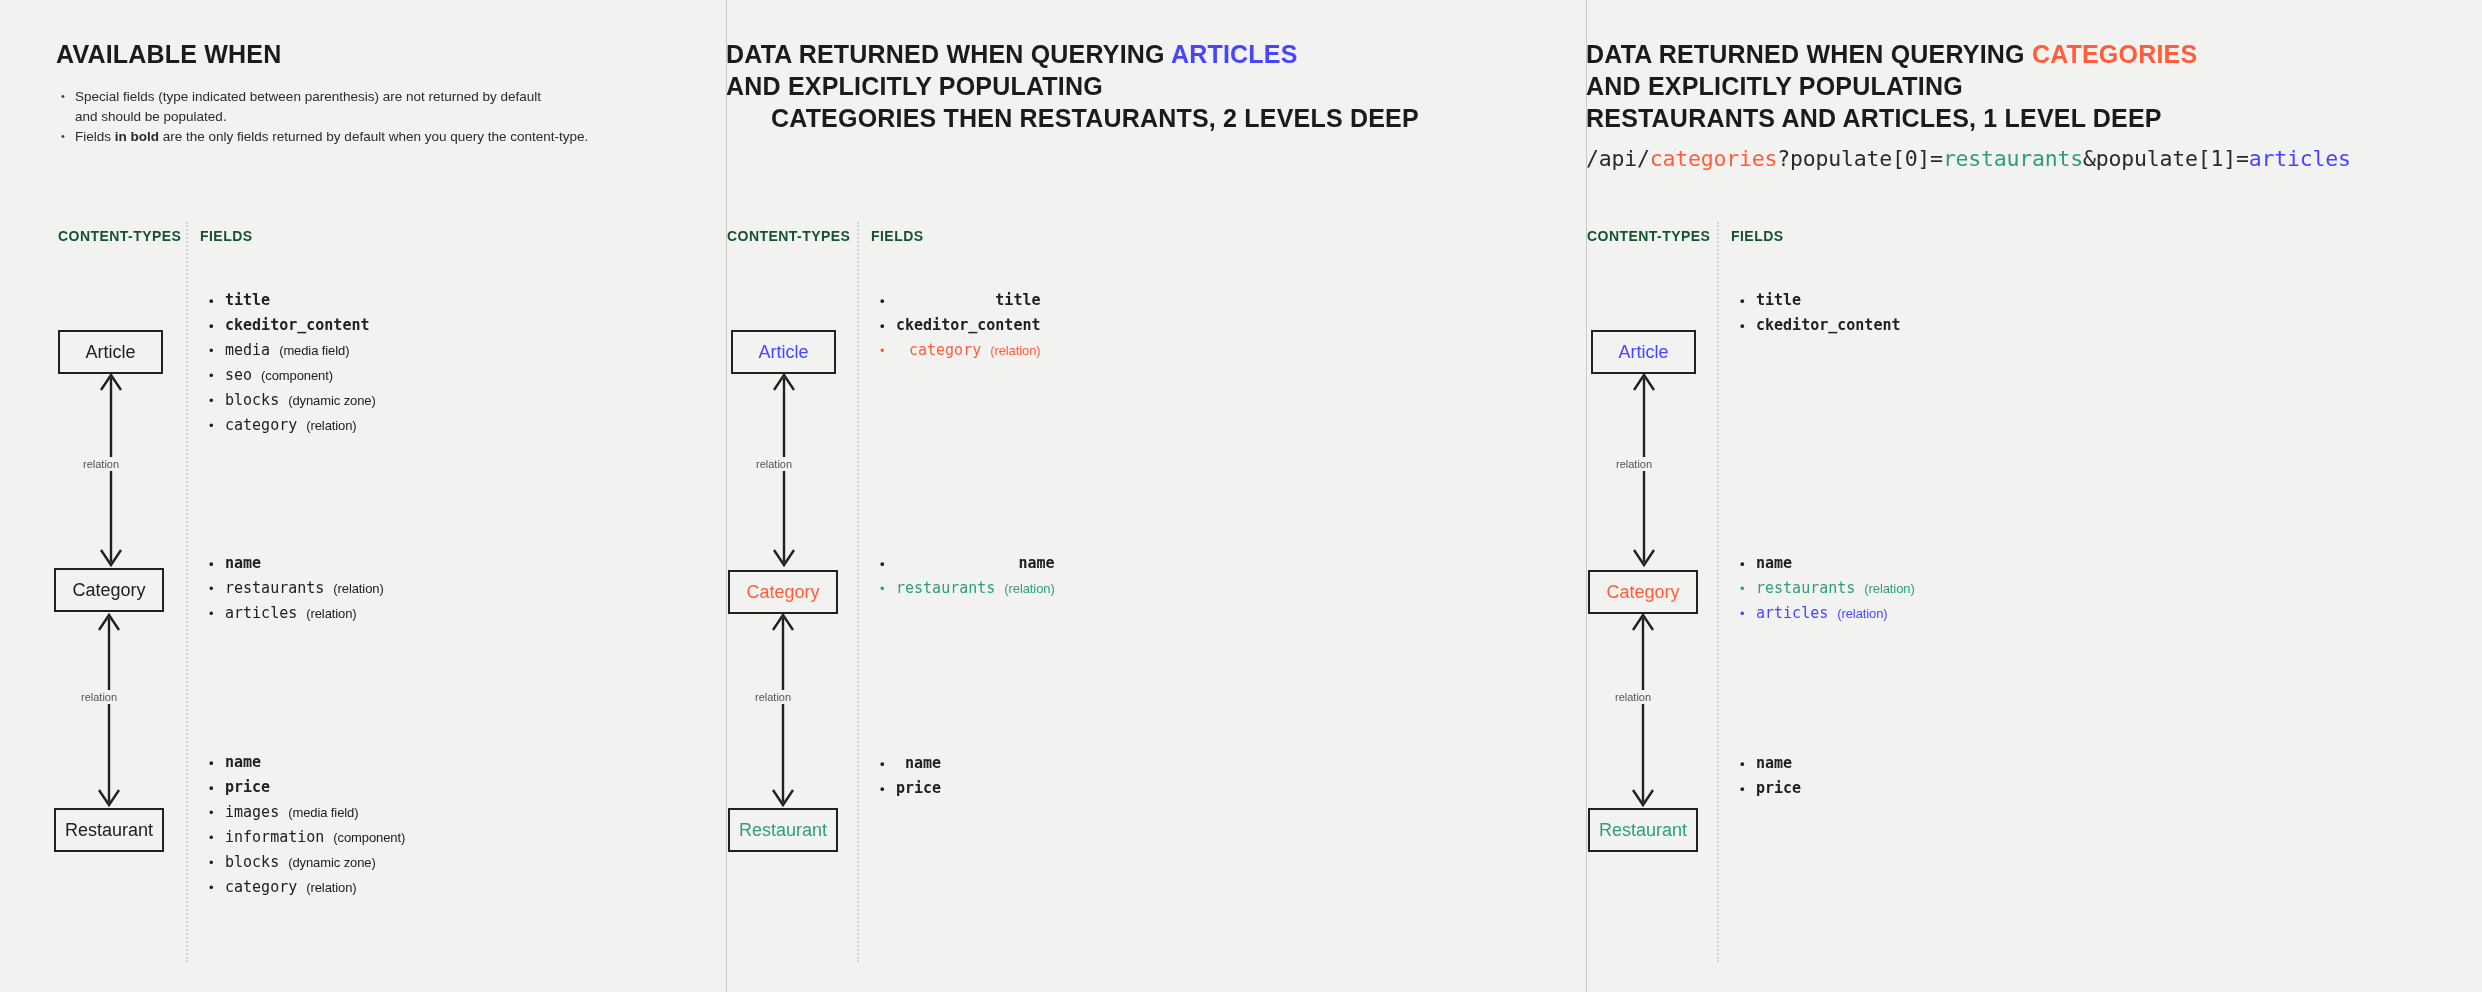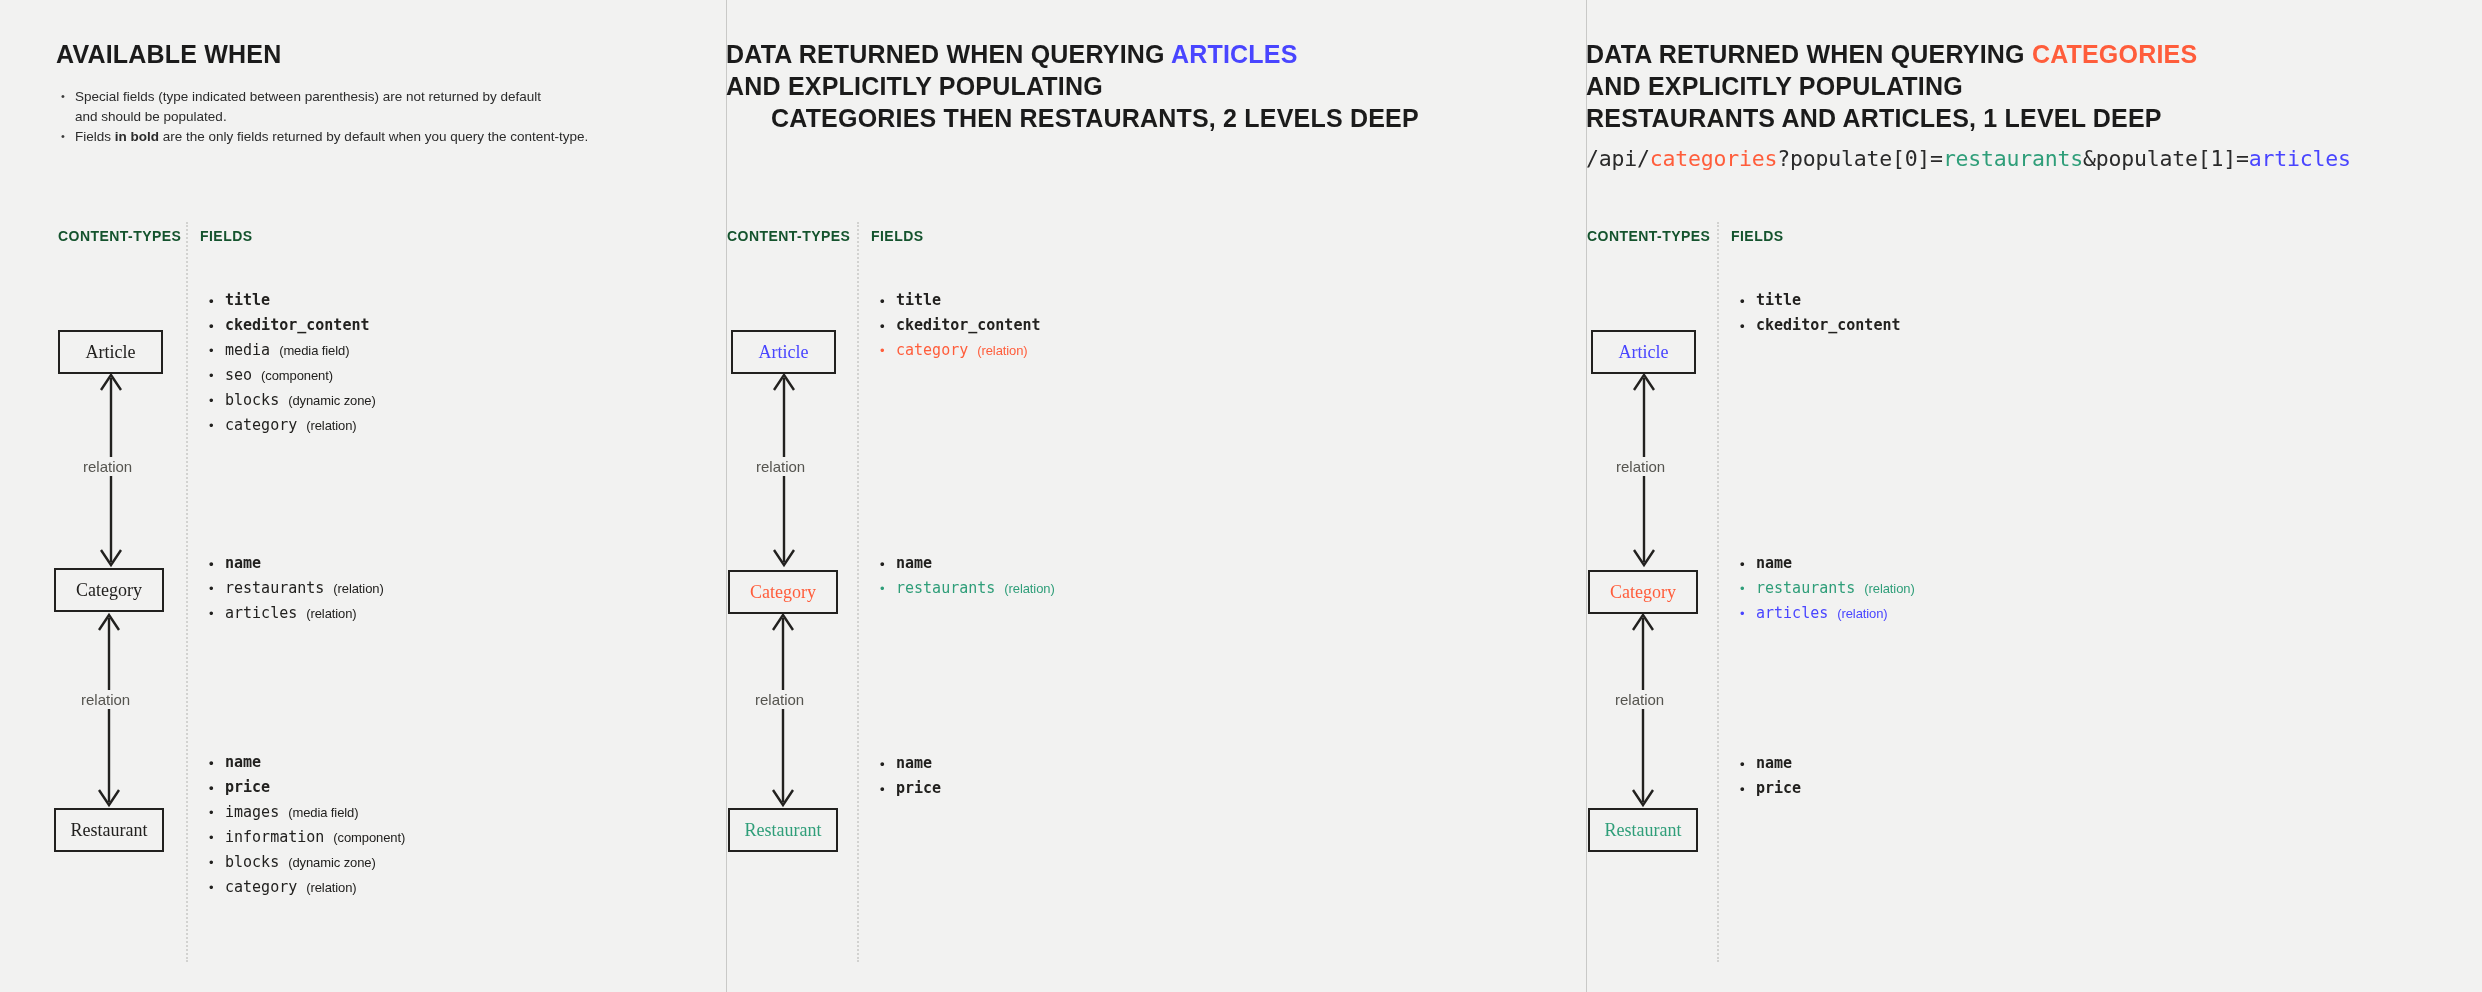--- a/index.html
+++ b/index.html
@@ -6,21 +6,21 @@
   body{
     width:2482px;height:992px;
     background:#f2f2f1;
     font-family:"Liberation Sans", sans-serif;
     color:#1f1f1f;
     overflow:hidden;
     position:relative;
   }
   .panel{position:absolute;top:0;height:992px;}
   #panel-1{left:0;width:726px;}
-  #panel-2{left:726px;width:860px;}
+  #panel-2{left:726px;width:860px;text-align:right;}
   #panel-3{left:1586px;width:896px;}
 
   .vsep{position:absolute;top:0;width:1px;height:992px;background:#c9c9c7;}
   #vsep-1{left:726px;}
   #vsep-2{left:1586px;}
 
   .title{
     position:absolute;
     font-weight:bold;
     font-size:25px;
@@ -66,30 +66,29 @@
   
   .ctbox{
     position:absolute;
     height:44px;
     border:2.5px solid #22211f;
     background:#f2f2f1;
     display:flex;align-items:center;justify-content:center;
     font-size:18px;
     color:#22211f;
     box-sizing:border-box;
-    font-family:Liberation Serif, serif;
   }
   .ctbox.blue{color:#4945ff;}
   .ctbox.red{color:#ff5d3b;}
   .ctbox.green{color:#2f9e79;}
 
   .arrow{position:absolute;}
   .rel-label{
     position:absolute;
-    font-size:15px;
+    font-size:11px;
     color:#55544f;
     background:#f2f2f1;
     padding:1px 4px;
     white-space:nowrap;
   }
 
   
   .fieldgroup{position:absolute;}
   .field{
     position:relative;

